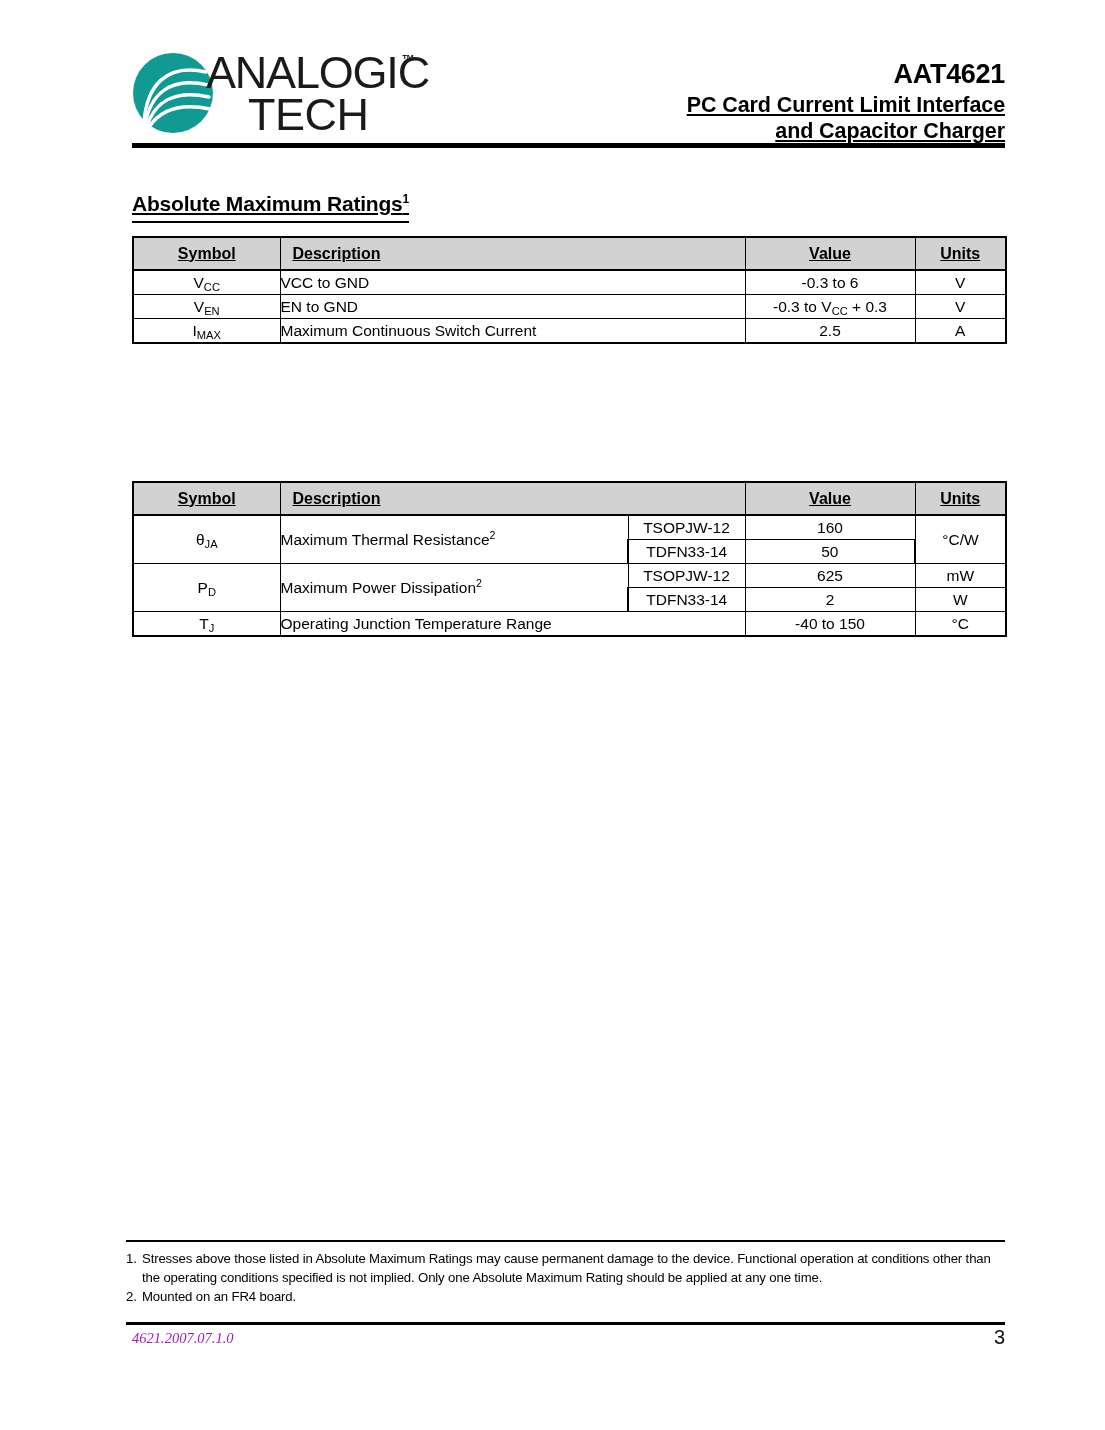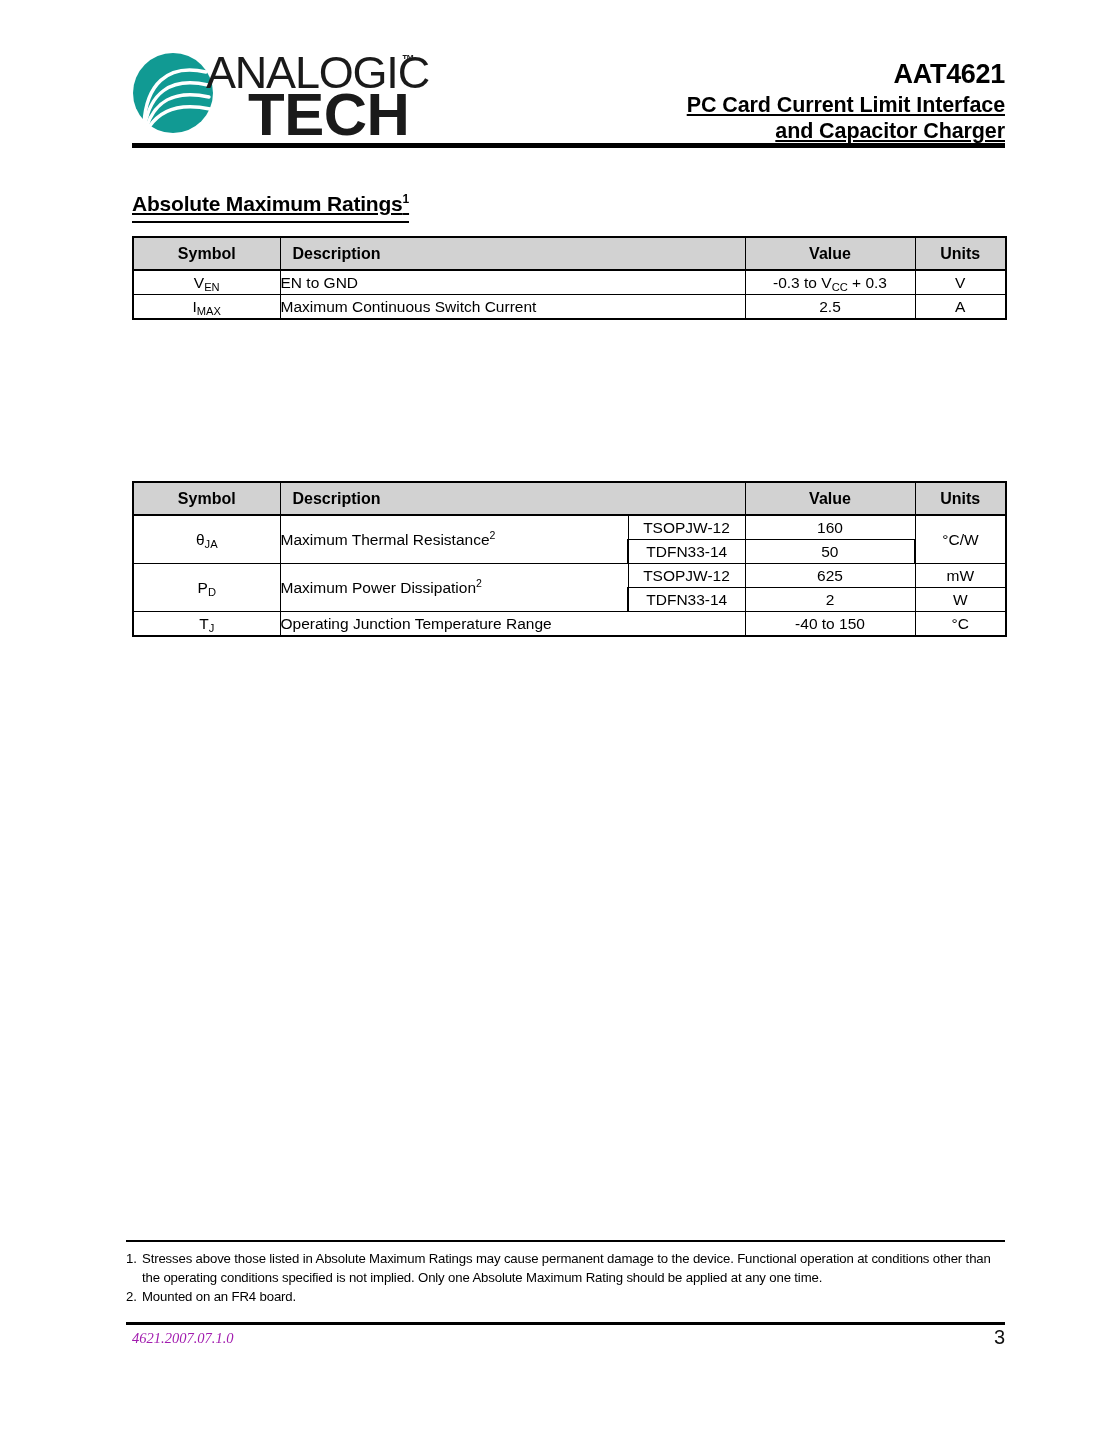--- a/index.html
+++ b/index.html
@@ -68,24 +68,24 @@
     left: 196px;
     top: 4px;
     font-size: 13px;
     font-weight: 700;
     color: #1a1a1a;
   }
   .logo-line2 {
     position: absolute;
     left: 42px;
     top: 44px;
-    font-size: 60px;
+    font-size: 45px;
     letter-spacing: -0.5px;
     line-height: 45px;
-    font-weight: 700;
+    font-weight: 400;
     color: #1a1a1a;
     white-space: nowrap;
   }
 
   .header-titles {
     position: absolute;
     right: 0px;
     top: 22px;
     text-align: right;
     width: 560px;
@@ -149,20 +149,21 @@
     padding: 0;
     vertical-align: middle;
   }
   table.dtable thead th {
     background: #d2d2d2;
     font-weight: bold;
     font-size: 16px;
     height: 31px;
     border-top: 2.5px solid #000;
     border-bottom: 2.5px solid #000;
+    text-decoration: underline;
   }
   table.dtable thead th.th-symbol { text-align: center; }
   table.dtable thead th.th-desc   { text-align: left; padding-left: 12px; }
   table.dtable thead th.th-value  { text-align: center; }
   table.dtable thead th.th-units  { text-align: center; }
 
   table.dtable tbody td {
     height: 23px;
     font-size: 15.5px;
   }
@@ -291,20 +292,26 @@
     <thead>
       <tr>
         <th class="th-symbol">Symbol</th>
         <th class="th-desc">Description</th>
         <th class="th-value">Value</th>
         <th class="th-units">Units</th>
       </tr>
     </thead>
     <tbody>
       <tr>
+        <td class="c-symbol"><span>V</span><sub>CC</sub></td>
+        <td class="c-desc">VCC to GND</td>
+        <td class="c-value"><span>-0.3 to 6</span><sub></sub><span></span></td>
+        <td class="c-units">V</td>
+      </tr>
+      <tr>
         <td class="c-symbol"><span>V</span><sub>EN</sub></td>
         <td class="c-desc">EN to GND</td>
         <td class="c-value"><span>-0.3 to V</span><sub>CC</sub><span> + 0.3</span></td>
         <td class="c-units">V</td>
       </tr>
       <tr>
         <td class="c-symbol"><span>I</span><sub>MAX</sub></td>
         <td class="c-desc">Maximum Continuous Switch Current</td>
         <td class="c-value"><span>2.5</span><sub></sub><span></span></td>
         <td class="c-units">A</td>

